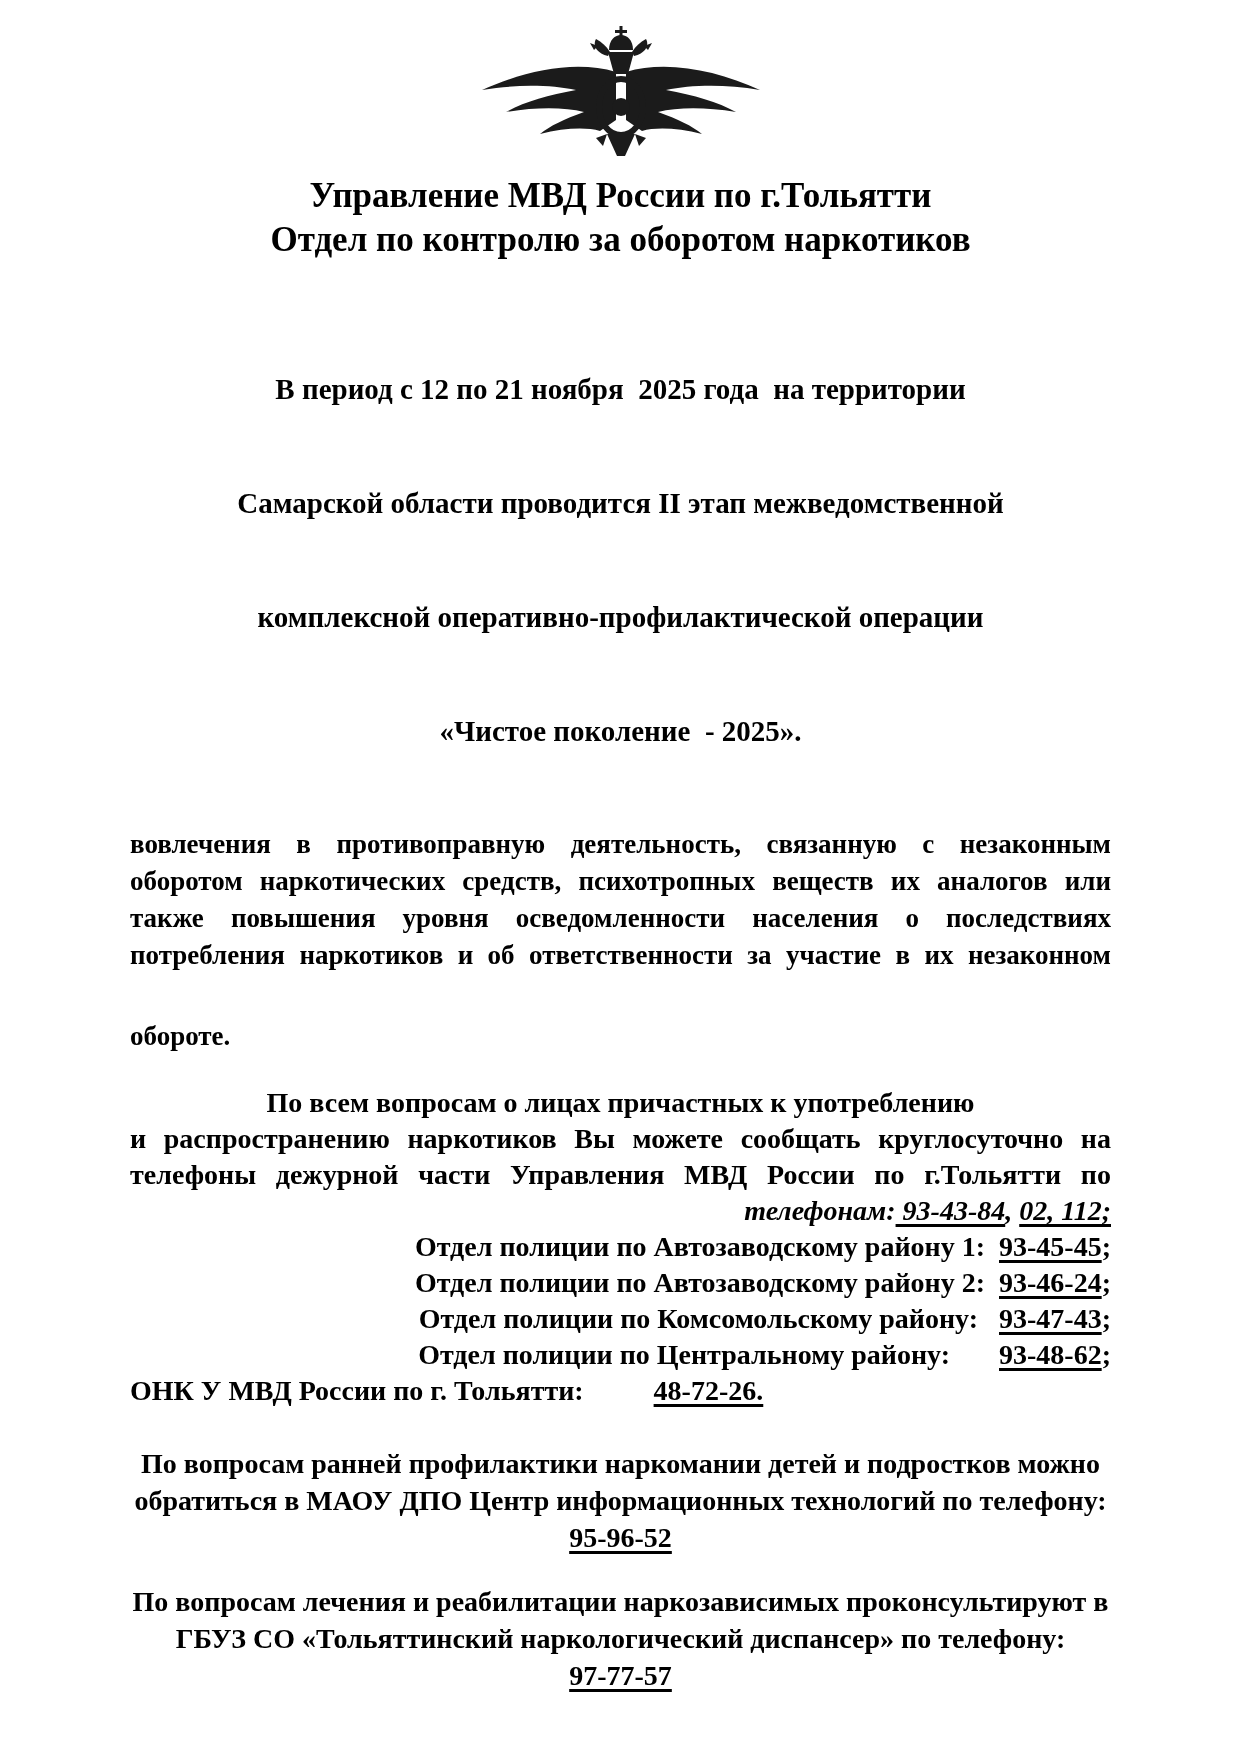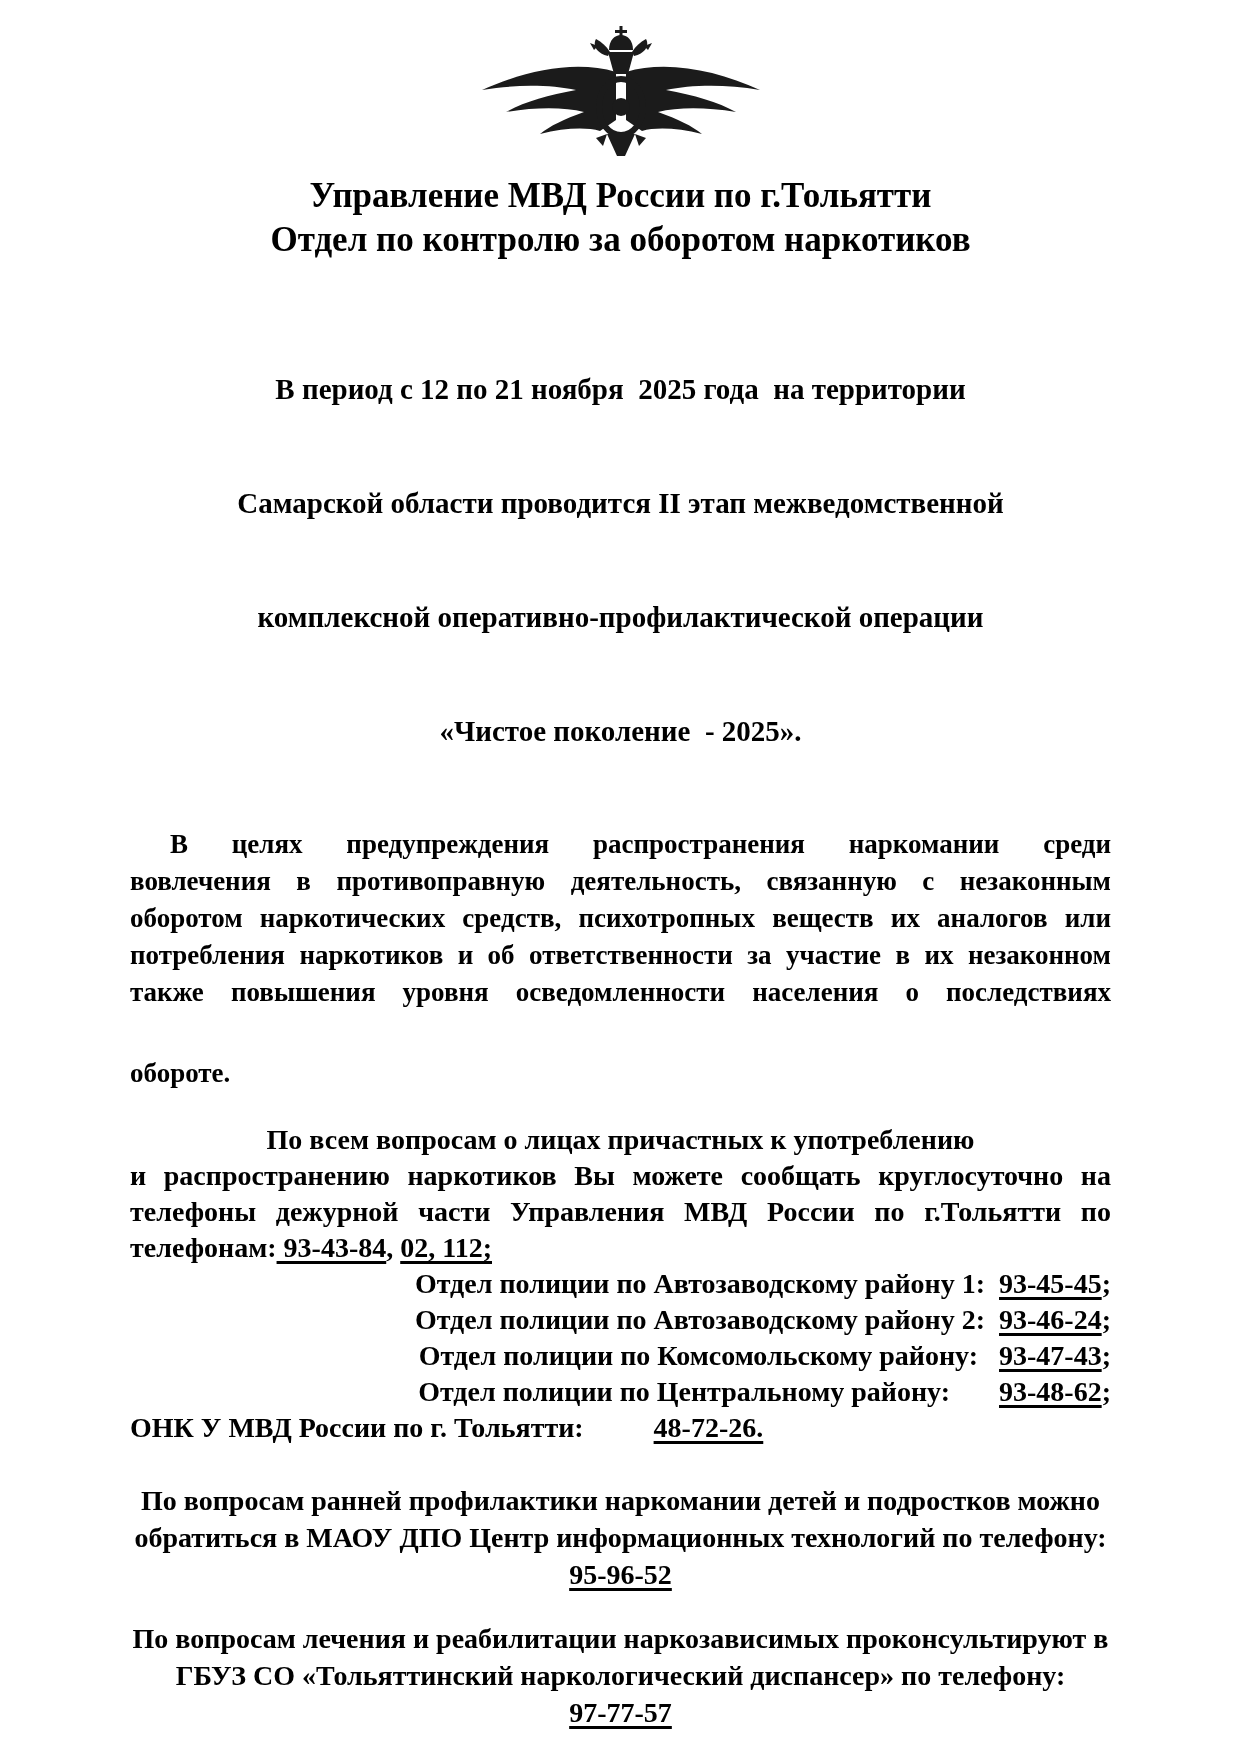--- a/index.html
+++ b/index.html
@@ -50,21 +50,21 @@
     text-indent:40px;
   }
   .plain{ text-align:left;margin-top:44px; }
   .cline{ text-align:center; }
   
   .report{
     margin-top:30px;
     font-size:28px;
     line-height:36px;
   }
-  .report .l4{ white-space:pre-wrap; text-align:left; }
+  .report .l4{ white-space:pre-wrap; text-align:right;font-style:italic; }
   
   .police{
     font-size:28px;
     line-height:36px;
   }
   .police-line{ white-space:pre-wrap;text-align:right; }
   .onk-line{
     margin-top:0;
     font-size:28px;
     line-height:36px;
@@ -126,25 +126,24 @@
     </div>
 
     <div class="intro">
       <div>В период с 12 по 21 ноября  2025 года  на территории</div>
       <div>Самарской области проводится II этап межведомственной</div>
       <div>комплексной оперативно-профилактической операции</div>
       <div>«Чистое поколение  - 2025».</div>
     </div>
 
     <div class="goals">
-      <div class="jline first">В целях предупреждения распространения наркомании среди</div>
       <div class="jline">вовлечения в противоправную деятельность, связанную с незаконным</div>
       <div class="jline">оборотом наркотических средств, психотропных веществ их аналогов или</div>
+      <div class="jline">также повышения уровня осведомленности  населения о последствиях</div>
       <div class="jline">потребления наркотиков и об ответственности за участие в их незаконном</div>
-      <div class="jline">также повышения уровня осведомленности  населения о последствиях</div>
       <div class="plain">обороте.</div>
     </div>
 
     <div class="report">
       <div class="cline">По всем вопросам о лицах причастных к употреблению</div>
       <div class="jline">и распространению наркотиков Вы можете сообщать круглосуточно на</div>
       <div class="jline">телефоны дежурной части Управления МВД России по г.Тольятти по</div>
       <div class="l4"><span>телефонам:</span><span class="u"> 93-43-84</span><span>, </span><span class="u">02, 112;</span></div>
     </div>
 

